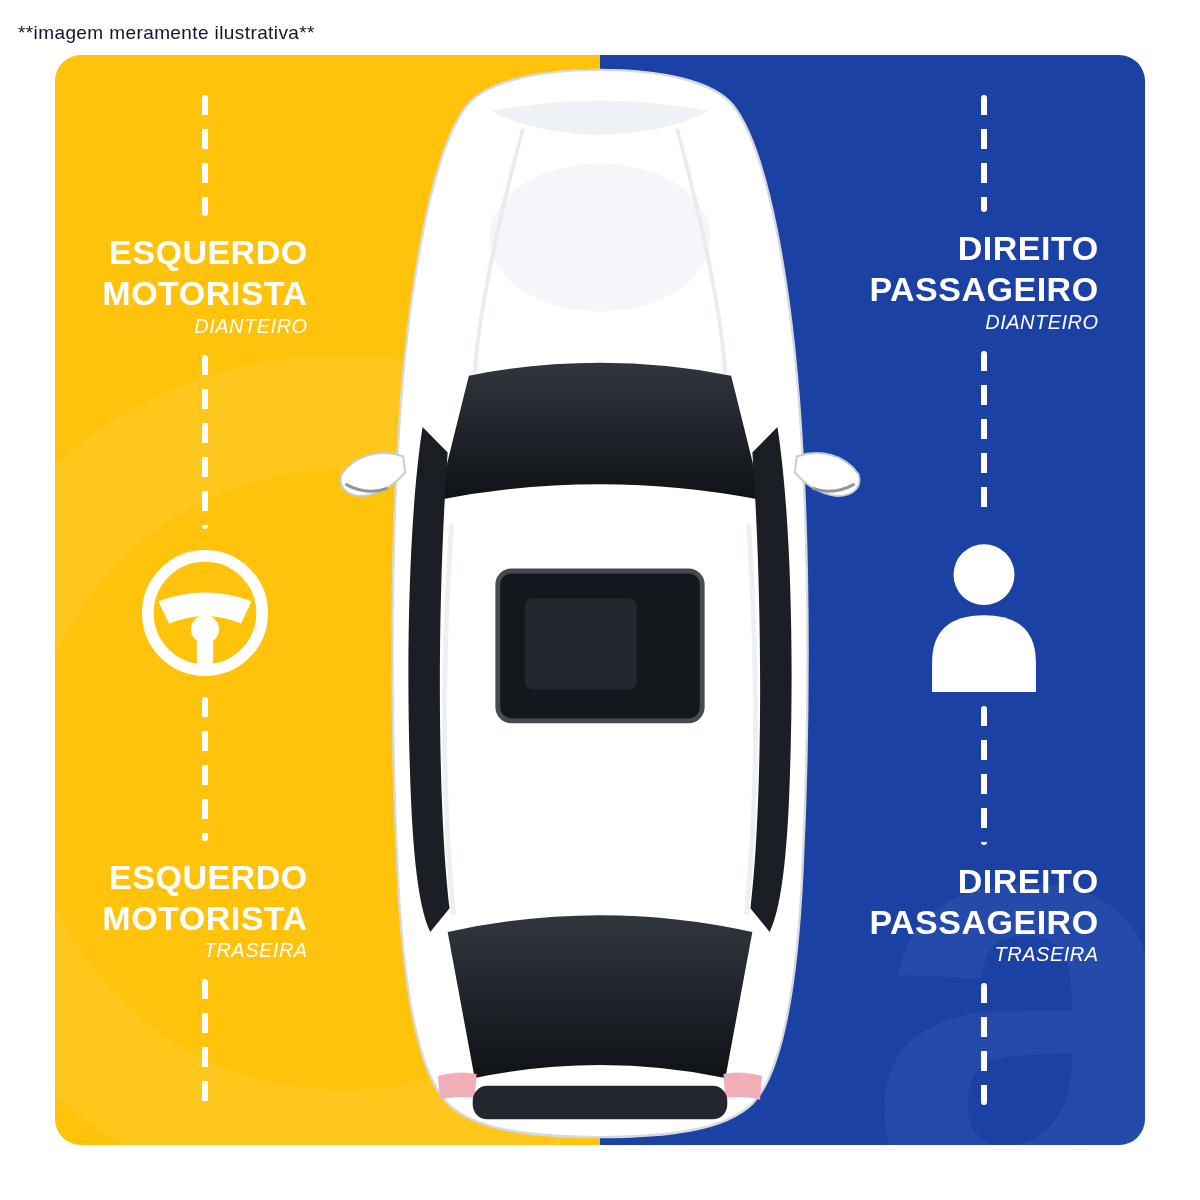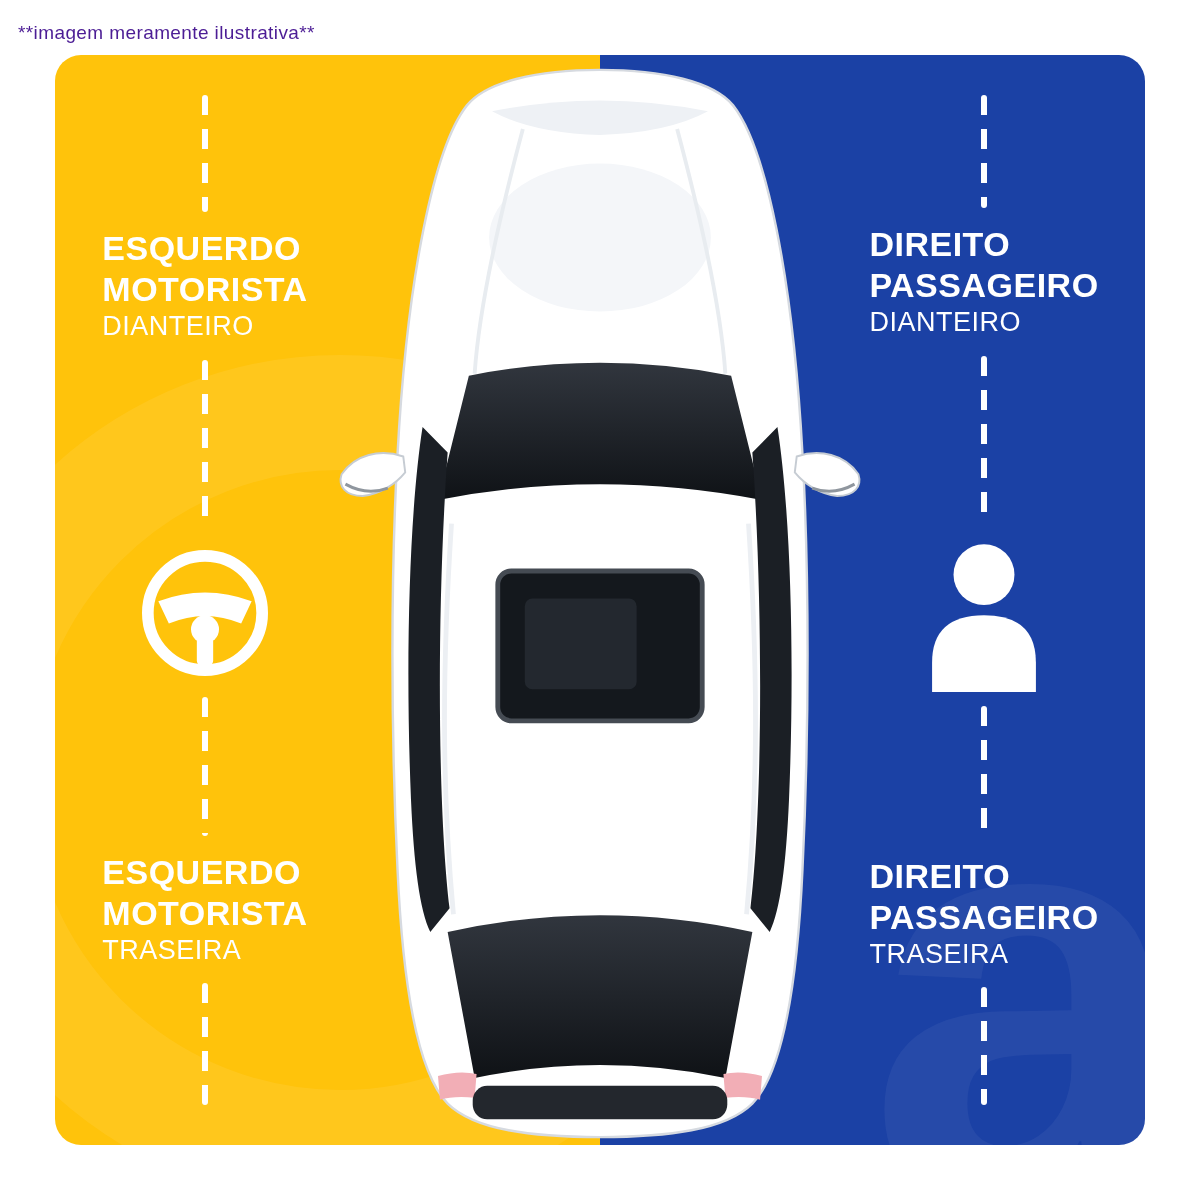--- a/index.html
+++ b/index.html
@@ -1,21 +1,21 @@
 <!DOCTYPE html>
 <html style="--yellow: #FFC30B; --blue: #1B41A5;"><head>
 <meta charset="utf-8">
 <style>
   html,body{margin:0;padding:0;}
   body{
     width:1200px;height:1200px;background:#ffffff;overflow:hidden;position:relative;
     font-family:"Liberation Sans","DejaVu Sans",sans-serif;
   }
   .disclaimer{
-    position:absolute;top:22px;left:18px;font-size:19px;color:#4c1d95;
+    position:absolute;top:22px;left:18px;font-size:19px;color:#0f172a;
     letter-spacing:.4px;z-index:5;
   }
   .panel{
     position:absolute;left:55px;top:55px;width:1090px;height:1090px;
     border-radius:26px;overflow:hidden;z-index:1;
   }
   .half{position:absolute;top:0;bottom:0;width:50%;}
   .half.yellow{left:0;background:var(--yellow,#FFC30B);}
   .half.blue{right:0;background:var(--blue,#1B41A5);}
   .wm-ring{
@@ -33,23 +33,23 @@
   .column.left{left:150px;transform:translateX(-50%);}
   .column.right{left:929px;transform:translateX(-50%);}
   .dash-seg{
     width:6px;border-radius:3px;
     background:repeating-linear-gradient(180deg,#ffffff 0 20px,rgba(255,255,255,0) 20px 34px);
   }
   .dash-seg.s1{flex:135 1 0;}
   .dash-seg.s2{flex:195 1 0;}
   .dash-seg.s3{flex:160 1 0;}
   .dash-seg.s4{flex:140 1 0;}
-  .label{margin:16px 0;text-align:left;color:#ffffff;}
+  .label{margin:16px 0;text-align:right;color:#ffffff;}
   .l-bold{font-size:34px;font-weight:700;line-height:1.2;letter-spacing:.5px;}
-  .l-reg{font-size:27px;font-weight:400;line-height:1.25;letter-spacing:.5px;}
+  .l-reg{font-size:20px;font-weight:400;line-height:1.25;letter-spacing:.5px;font-style:italic;}
   .icon-wrap{margin:14px 0;display:flex;align-items:center;justify-content:center;}
   .icon-wrap svg{display:block;}
   .car{
     position:absolute;top:5px;left:50%;transform:translateX(-50%);
     width:540px;height:1085px;z-index:2;
   }
   .car svg{width:100%;height:100%;display:block;}
 </style>
 </head>
 <body>

